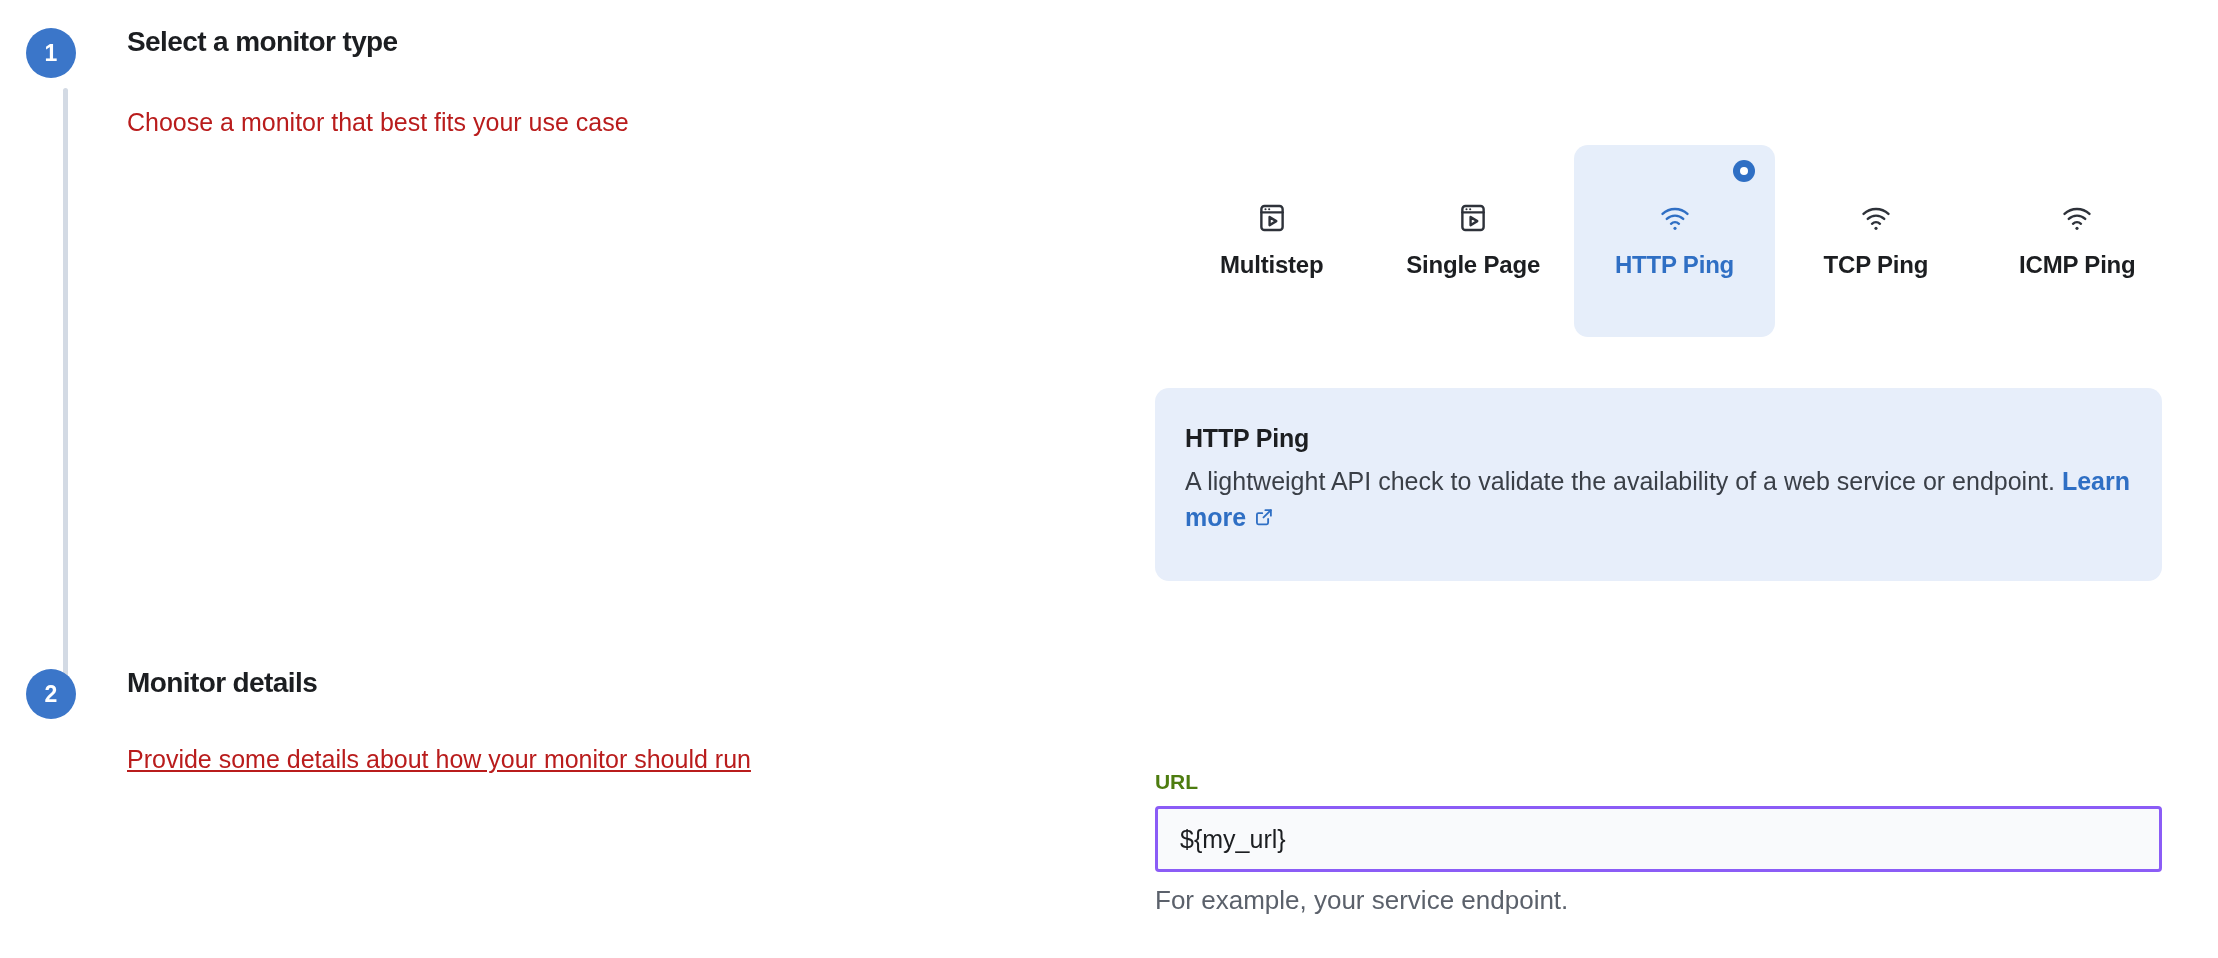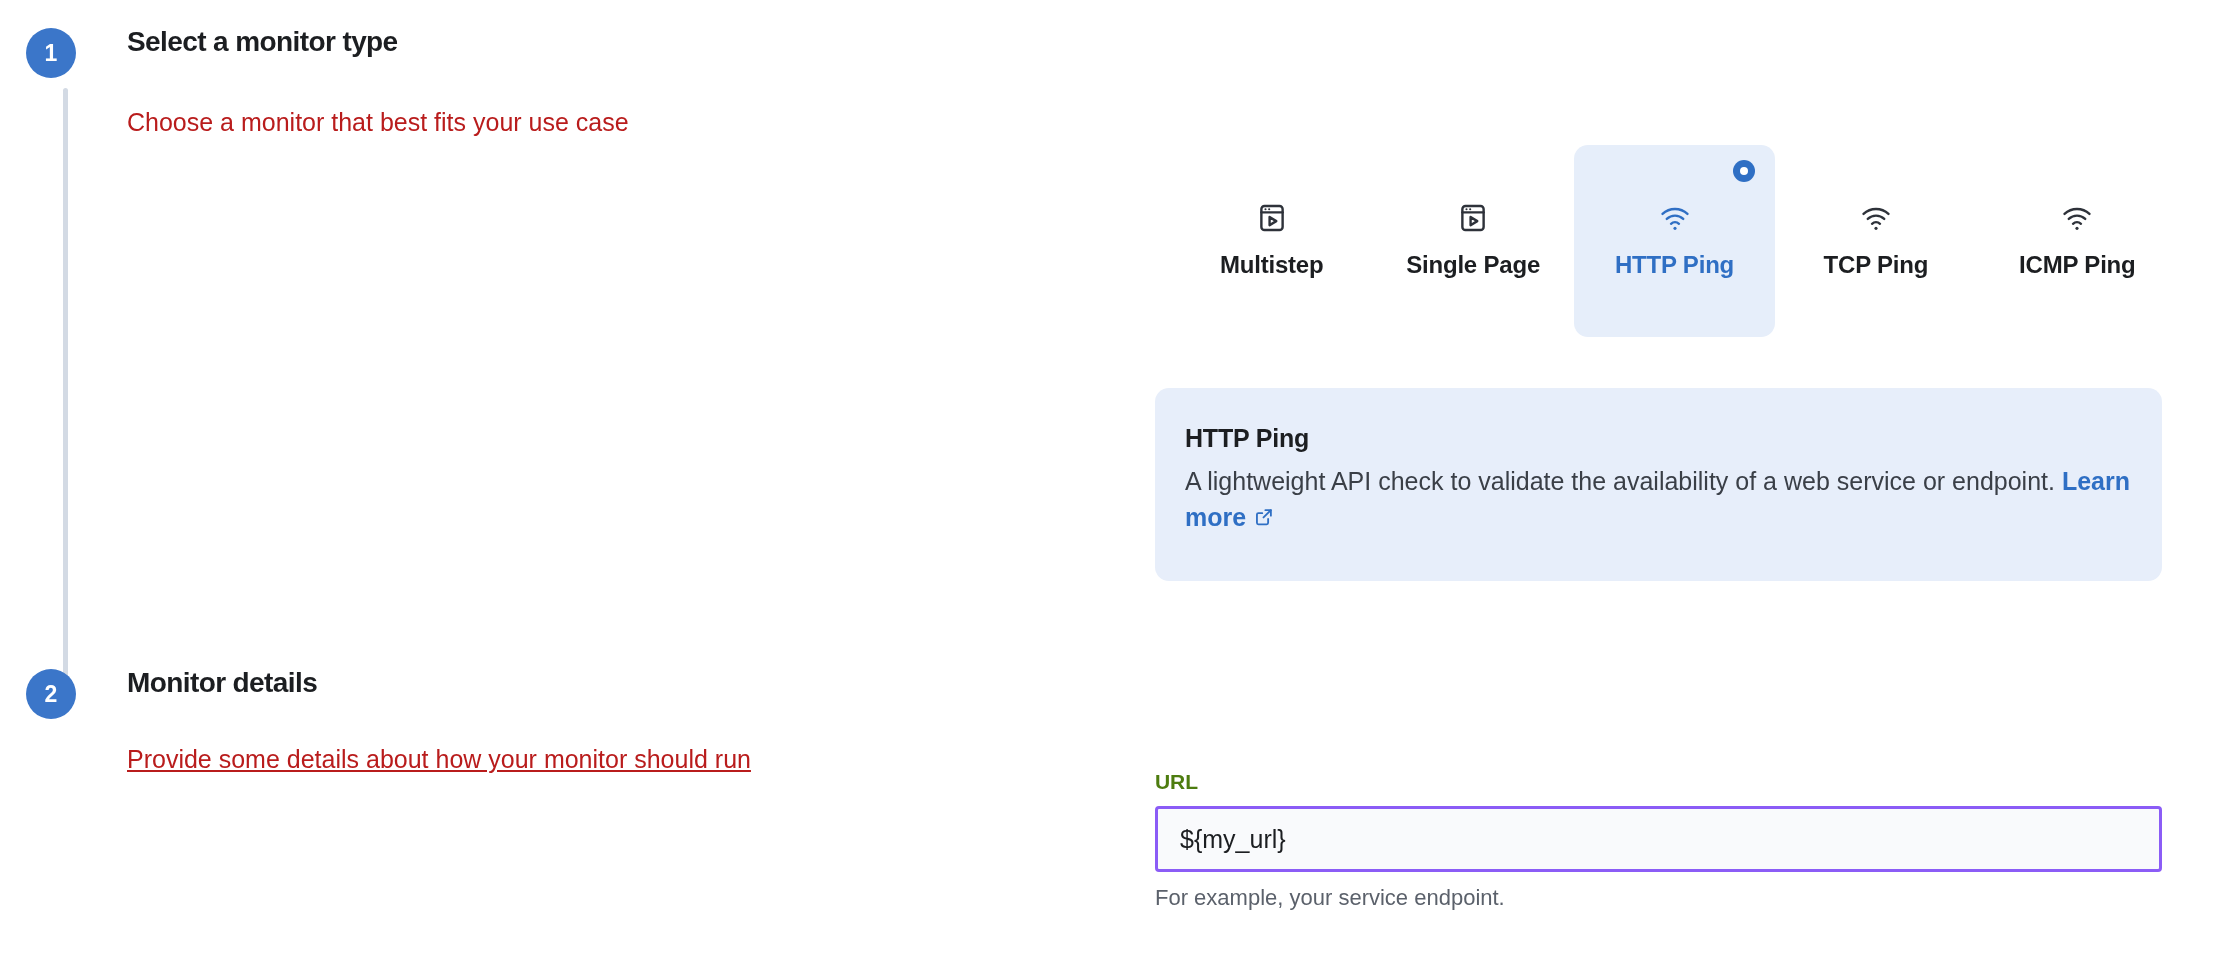--- a/index.html
+++ b/index.html
@@ -204,21 +204,21 @@
     font-family: inherit;
     font-size: 25px;
     color: #1c1e21;
     padding: 0 22px;
     outline: none;
   }
   .field-input::placeholder { color: #8b929c; }
 
   .field-help {
     margin-top: 13px;
-    font-size: 22px;
+    font-size: 26px;
     color: #5b616b;
   }
 </style>
 </head>
 <body>
 
 <div class="page">
 
   <div class="rail"></div>
 

